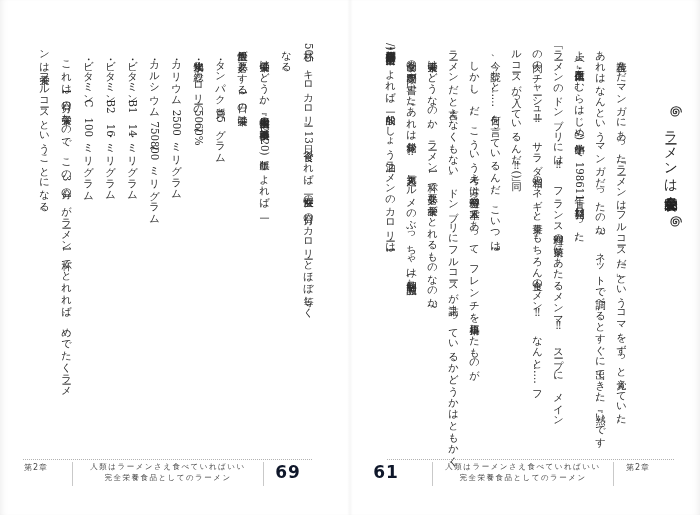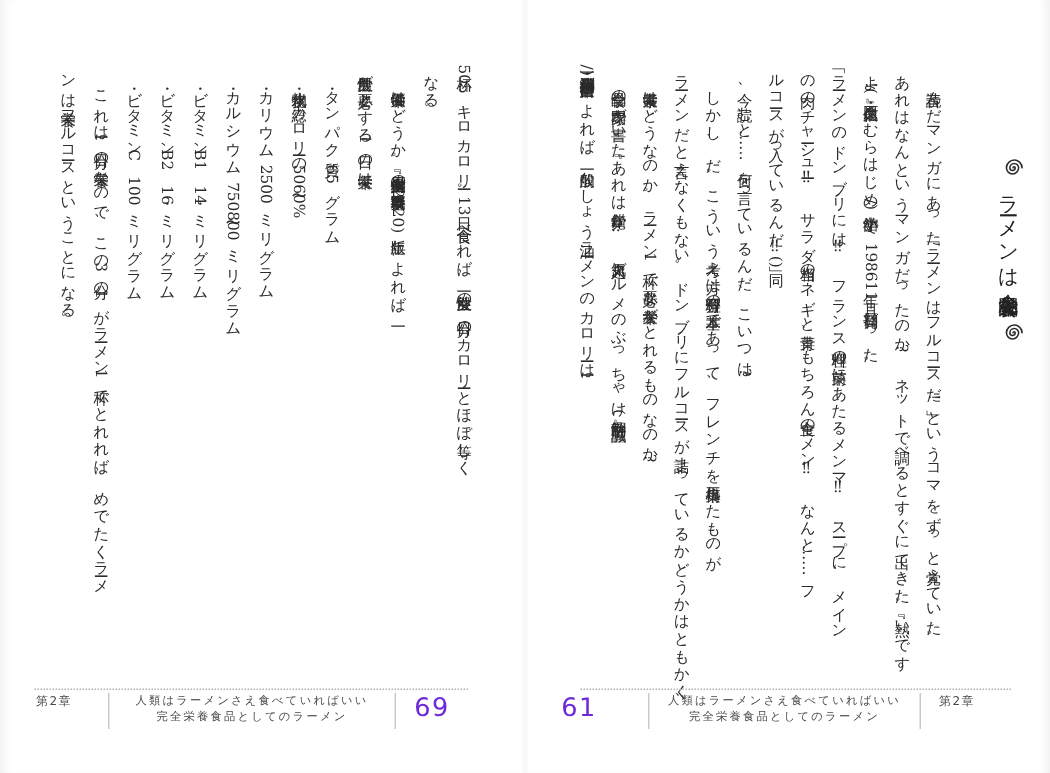--- a/index.html
+++ b/index.html
@@ -57,21 +57,21 @@
   }
   .foot-left{left:12px;width:300px;}
   .foot-right{left:12px;width:300px;}
   .chap{font-size:8px;letter-spacing:1px;width:48px;text-align:center;flex:0 0 auto;}
   .vdiv{width:1px;height:24px;background:#c9c9c9;flex:0 0 auto;}
   .running{flex:1;display:flex;flex-direction:column;align-items:center;gap:2px;min-width:0;}
   .rt-line{font-size:7.5px;letter-spacing:1.5px;line-height:1.25;white-space:nowrap;color:#4a4a4a;}
   .pnum{
     font-size:17px;width:48px;text-align:center;flex:0 0 auto;
     font-family:"DejaVu Sans","Liberation Sans",sans-serif;
-    font-weight:400;letter-spacing:1px;color:#6d28d9;
+    font-weight:700;letter-spacing:1px;color:#0f172a;
   }
   .foot-left .chap{margin-right:12px;}
   .foot-right .pnum{margin-right:22px;}
 </style>
 </head>
 <body style="--ink: #2b2b2b; --footer-ink: #4a4a4a;">
 
 <div class="spread">
 
   <section class="page left">

